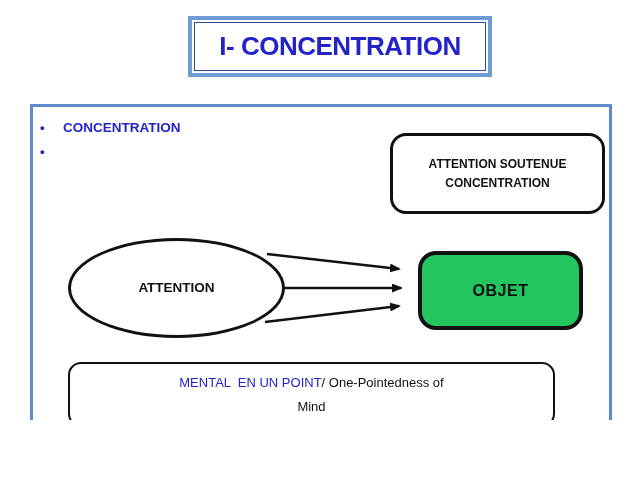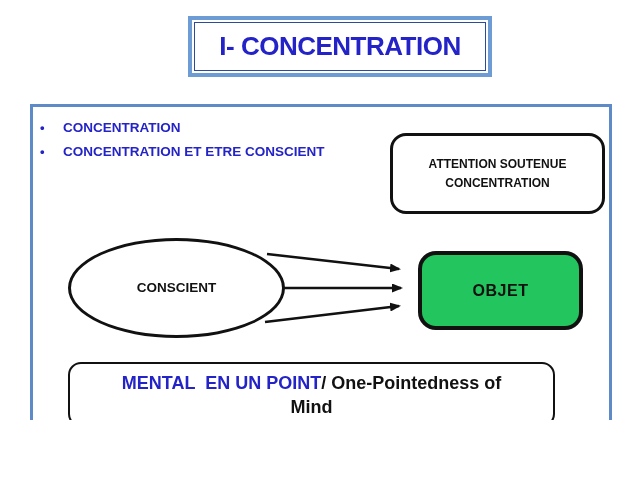--- a/index.html
+++ b/index.html
@@ -156,22 +156,22 @@
     box-sizing: border-box;
     background: #ffffff;
     border: 2.5px solid #111111;
     border-radius: 13px;
     display: flex;
     align-items: center;
     justify-content: center;
     text-align: center;
   }
   .mental-box .text {
-    font-size: 18px;
-    font-weight: bold;
+    font-size: 13px;
+    font-weight: normal;
     line-height: 24px;
   }
   .mental-fr {
     color: #2323C8;
     white-space: pre;
   }
   .mental-en {
     color: #111111;
   }
 </style>
@@ -186,31 +186,30 @@
 
   <div class="content-box"></div>
 
   <div class="bullet-list">
     <div class="bullet-row">
       <span class="bullet-dot">•</span>
       <span class="bullet-label">CONCENTRATION</span>
     </div>
     <div class="bullet-row">
       <span class="bullet-dot">•</span>
-      <span class="bullet-label">CONCENTRATION ET ETRE CONSCIENT</span>
     </div>
   </div>
 
   <div class="attention-box">
     <span class="line">ATTENTION SOUTENUE</span>
     <span class="line">CONCENTRATION</span>
   </div>
 
   <div class="ellipse-node">
-    <span class="line">CONSCIENT</span>
+    <span class="line">ATTENTION</span>
   </div>
 
   <svg class="arrows-svg" viewBox="0 0 640 480" xmlns="http://www.w3.org/2000/svg">
     <defs>
       <marker id="arrowhead" markerWidth="11" markerHeight="9" refX="9" refY="4.5" orient="auto" markerUnits="userSpaceOnUse">
         <path d="M0,0 L11,4.5 L0,9 z" fill="#111111"></path>
       </marker>
     </defs>
     <line x1="267" y1="254" x2="399" y2="269" stroke="#111111" stroke-width="2.5" marker-end="url(#arrowhead)"></line>
     <line x1="284" y1="288" x2="401" y2="288" stroke="#111111" stroke-width="2.5" marker-end="url(#arrowhead)"></line>

